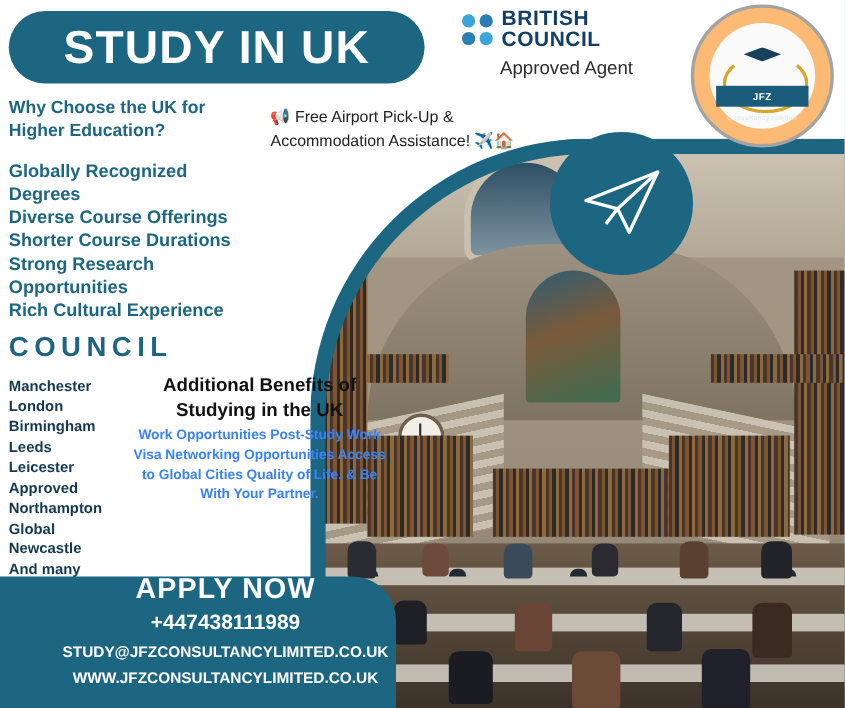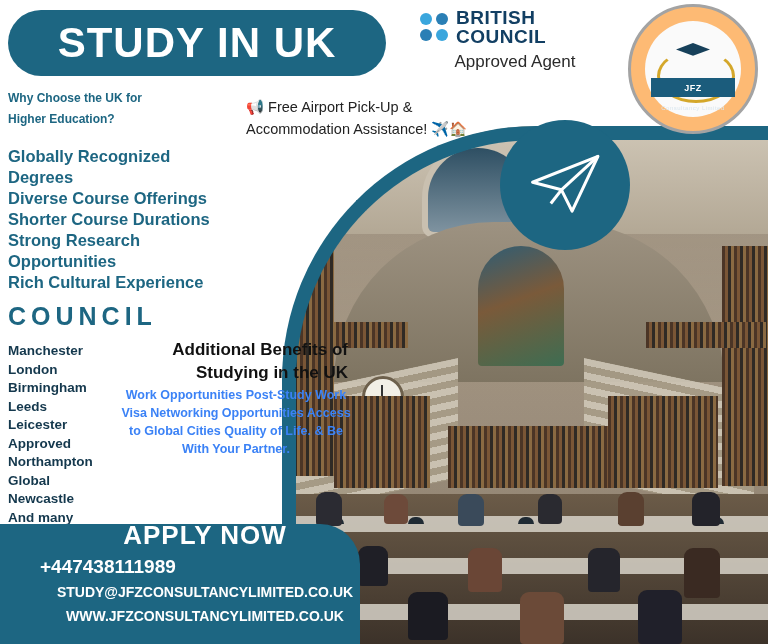--- a/index.html
+++ b/index.html
@@ -87,42 +87,42 @@
     border-top:14px solid #1d6682;border-left:14px solid #1d6682;
     box-sizing:border-box;pointer-events:none;
   }
   .teal-blob{
     position:absolute;left:500px;top:120px;width:130px;height:130px;border-radius:50%;
     background:#1d6682;
   }
   .plane{position:absolute;left:528px;top:150px;width:76px;height:66px;}
 
   
-  .why{position:absolute;left:8px;top:88px;width:210px;color:#1d6682;font-weight:bold;font-size:12px;line-height:21px;}
+  .why{position:absolute;left:8px;top:88px;width:210px;color:#1d6682;font-weight:bold;font-size:16px;line-height:21px;}
   .bullets{position:absolute;left:8px;top:146px;width:250px;color:#1d6682;font-weight:bold;font-size:16.5px;line-height:21px;}
   .bullets div{white-space:pre-wrap;}
 
   .pickup{position:absolute;left:246px;top:96px;width:260px;font-size:14.5px;color:#222;line-height:22px;}
 
   .campuses{position:absolute;left:8px;top:302px;color:#1d6682;font-weight:bold;font-size:25px;letter-spacing:5px;}
   .campus-list{position:absolute;left:8px;top:342px;width:120px;color:#14384d;font-weight:bold;font-size:13.5px;line-height:18.5px;}
 
-  .benefits-title{position:absolute;left:124px;top:338px;width:224px;text-align:right;
+  .benefits-title{position:absolute;left:124px;top:338px;width:224px;text-align:center;
     color:#111;font-weight:bold;font-size:17px;line-height:23px;}
   .benefits-body{position:absolute;left:118px;top:386px;width:236px;text-align:center;
     color:#3b82f6;font-size:12.5px;line-height:18px;font-weight:bold;}
 
   
   .cta{
     position:absolute;left:-40px;bottom:-10px;width:400px;height:130px;background:#1d6682;
     border-radius:40px 40px 10px 10px;
   }
   .cta-inner{position:absolute;left:40px;bottom:10px;width:360px;height:120px;color:#fff;text-align:center;}
   .apply{position:absolute;left:0;top:6px;width:330px;text-align:center;font-weight:bold;font-size:26px;color:#fff;letter-spacing:1px;}
-  .phone{position:absolute;left:0;top:42px;width:330px;text-align:left;font-weight:bold;font-size:19px;color:#fff;}
+  .phone{position:absolute;left:0;top:42px;width:330px;text-align:center;font-weight:bold;font-size:19px;color:#fff;}
   .email{position:absolute;left:0;top:70px;width:330px;text-align:center;font-weight:bold;font-size:14px;color:#fff;}
   .web{position:absolute;left:0;top:94px;width:330px;text-align:center;font-weight:bold;font-size:14px;color:#fff;}
 </style>
 </head>
 <body>
 
 <div class="poster">
 
   <div class="photo-wrap">
     <div class="photo">

